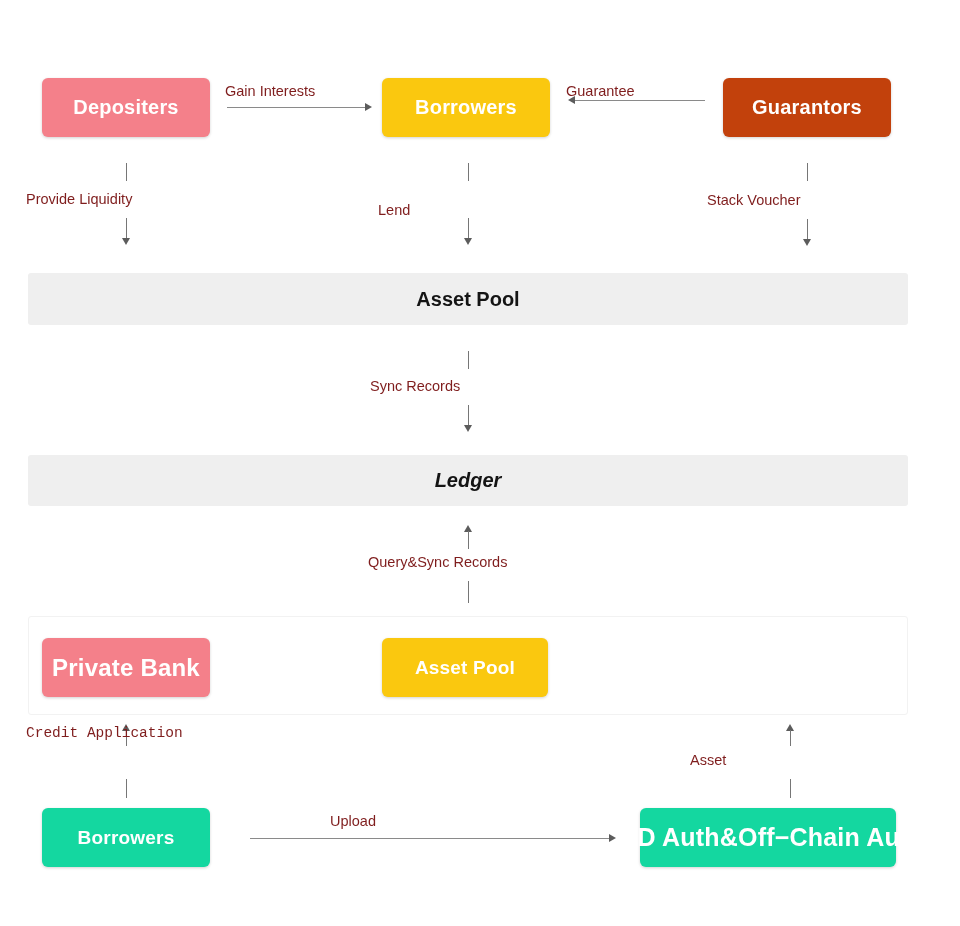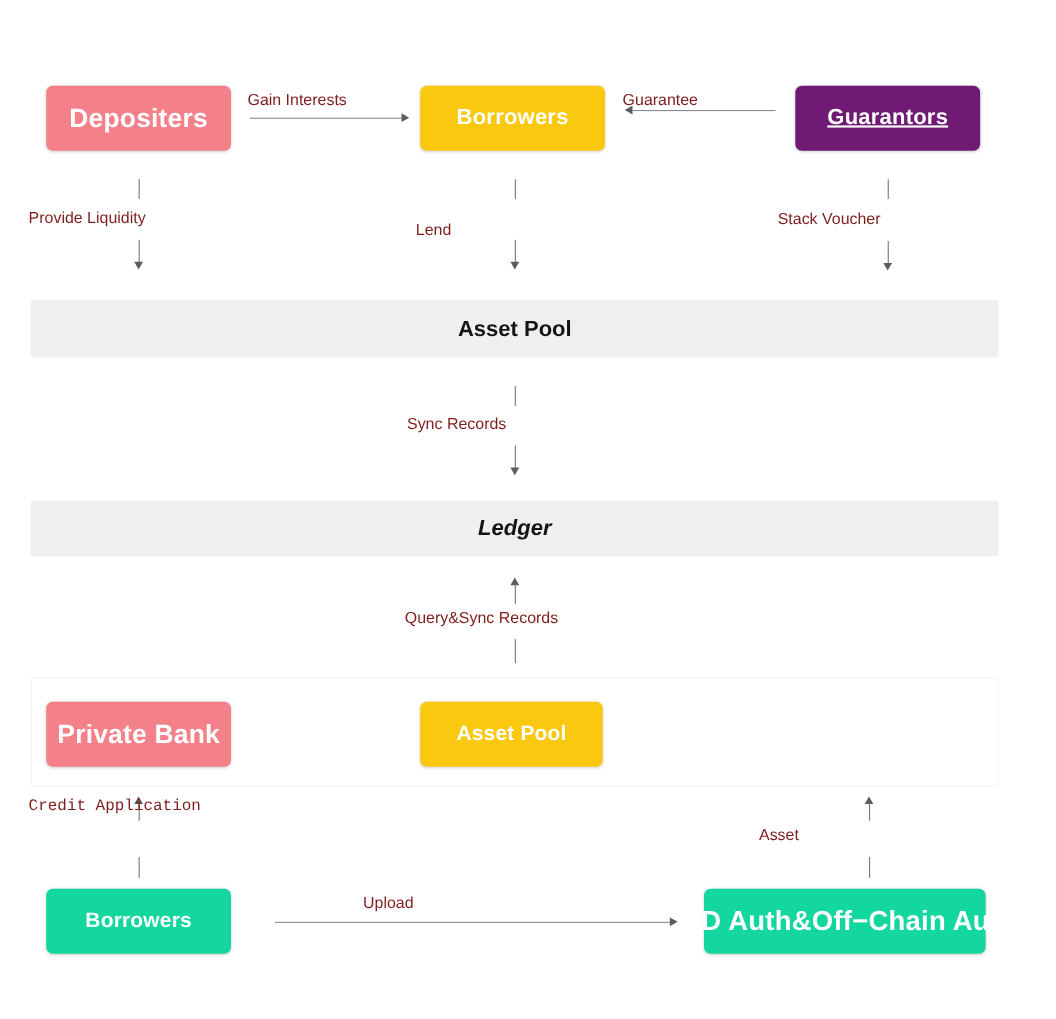--- a/index.html
+++ b/index.html
@@ -31,21 +31,21 @@
     color: #ffffff;
     font-weight: bold;
     letter-spacing: 0.2px;
     text-align: center;
     box-shadow: 0 1px 3px rgba(0,0,0,0.18);
     white-space: nowrap;
     user-select: none;
   }
   .node.pink   { background: #F4808A; }
   .node.yellow { background: #FAC80F; }
-  .node.blue   { background: #701a75; text-decoration: underline; }
+  .node.blue   { background: #c2410c; }
   .node.green  { background: #14D7A0; }
 
   
   .band {
     position: absolute;
     display: flex;
     align-items: center;
     justify-content: center;
     background: #EFEFEF;
     color: #141414;
@@ -107,21 +107,21 @@
     border-top: 4.5px solid transparent;
     border-bottom: 4.5px solid transparent;
     border-right: 7px solid #5c5c5c;
   }
 </style>
 </head>
 <body>
 
 <div id="diagram">
 
-  <div class="node pink" style="left:42px; top:78px; width:168px; height:59px; font-size:24px;">
+  <div class="node pink" style="left:42px; top:78px; width:168px; height:59px; font-size:20px;">
     <span>Depositers</span>
   </div>
 
   <div class="node yellow" style="left:382px; top:78px; width:168px; height:59px; font-size:20px;">
     <span>Borrowers</span>
   </div>
 
   <div class="node blue" style="left:723px; top:78px; width:168px; height:59px; font-size:20px;">
     <span>Guarantors</span>
   </div>

